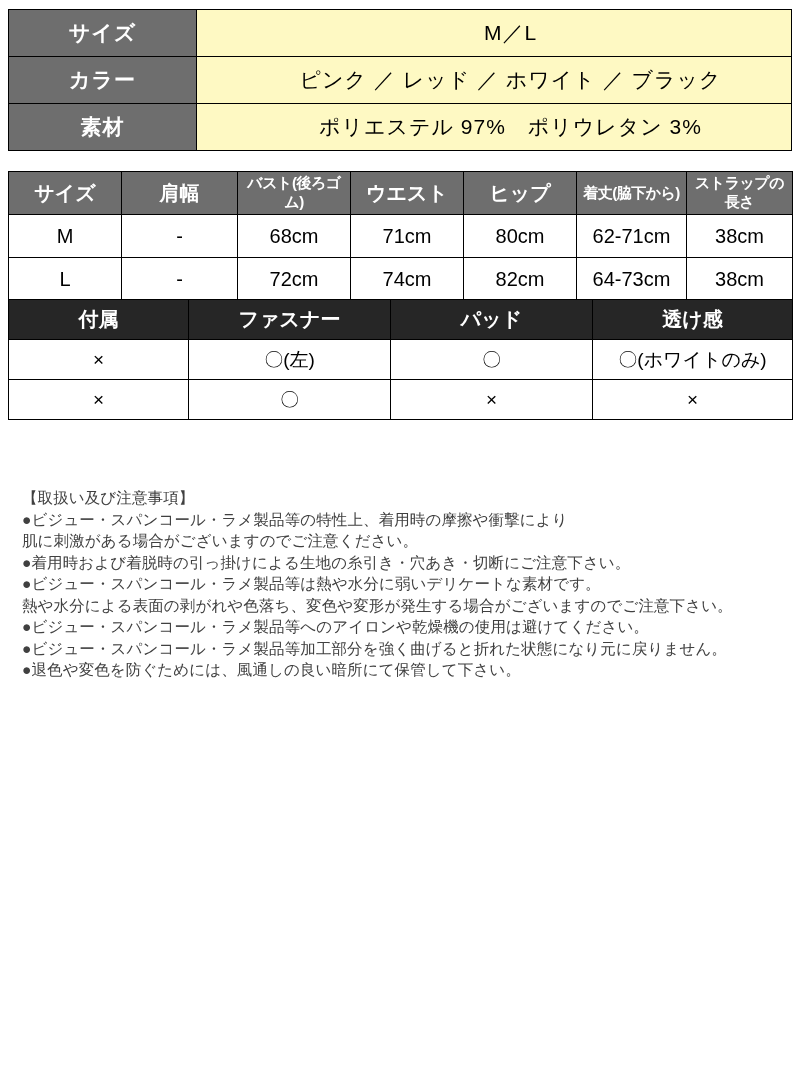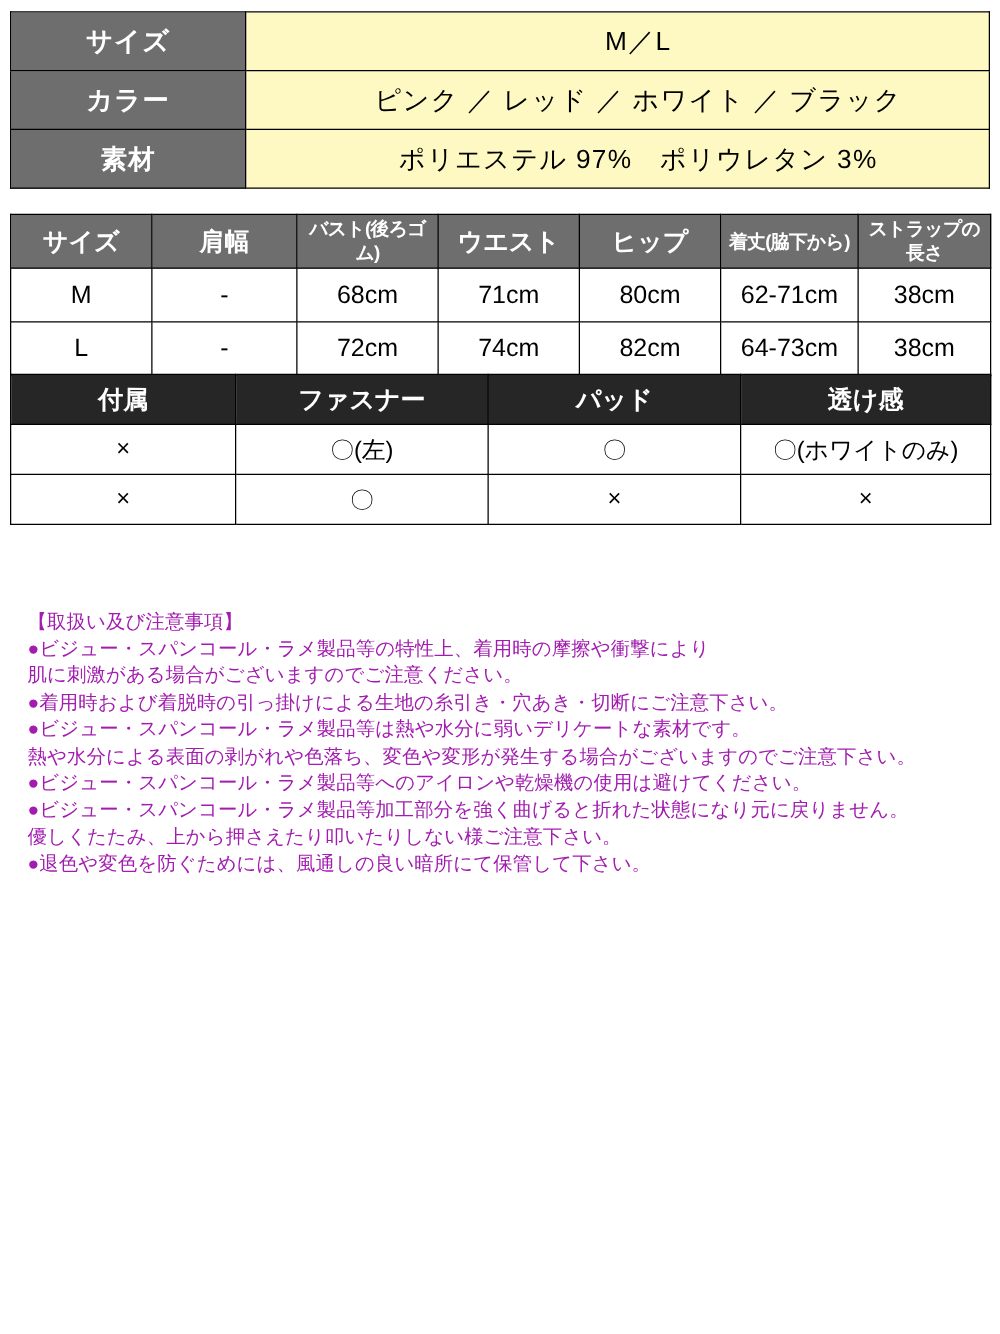--- a/index.html
+++ b/index.html
@@ -111,21 +111,21 @@
   }
 
   
   .notes {
     position: absolute;
     left: 22px;
     top: 487px;
     width: 760px;
     font-size: 15.5px;
     line-height: 21.5px;
-    color: #a21caf;
+    color: #404040;
     letter-spacing: 0.1px;
   }
   .notes div {
     white-space: pre;
   }
 </style>
 </head>
 <body>
 
 <div class="page">
@@ -221,17 +221,16 @@
 
   <div class="notes">
     <div>【取扱い及び注意事項】</div>
     <div>●ビジュー・スパンコール・ラメ製品等の特性上、着用時の摩擦や衝撃により</div>
     <div>肌に刺激がある場合がございますのでご注意ください。</div>
     <div>●着用時および着脱時の引っ掛けによる生地の糸引き・穴あき・切断にご注意下さい。</div>
     <div>●ビジュー・スパンコール・ラメ製品等は熱や水分に弱いデリケートな素材です。</div>
     <div>熱や水分による表面の剥がれや色落ち、変色や変形が発生する場合がございますのでご注意下さい。</div>
     <div>●ビジュー・スパンコール・ラメ製品等へのアイロンや乾燥機の使用は避けてください。</div>
     <div>●ビジュー・スパンコール・ラメ製品等加工部分を強く曲げると折れた状態になり元に戻りません。</div>
-    <div>優しくたたみ、上から押さえたり叩いたりしない様ご注意下さい。</div>
     <div>●退色や変色を防ぐためには、風通しの良い暗所にて保管して下さい。</div>
   </div>
 
 </div>
 
 </body></html>

